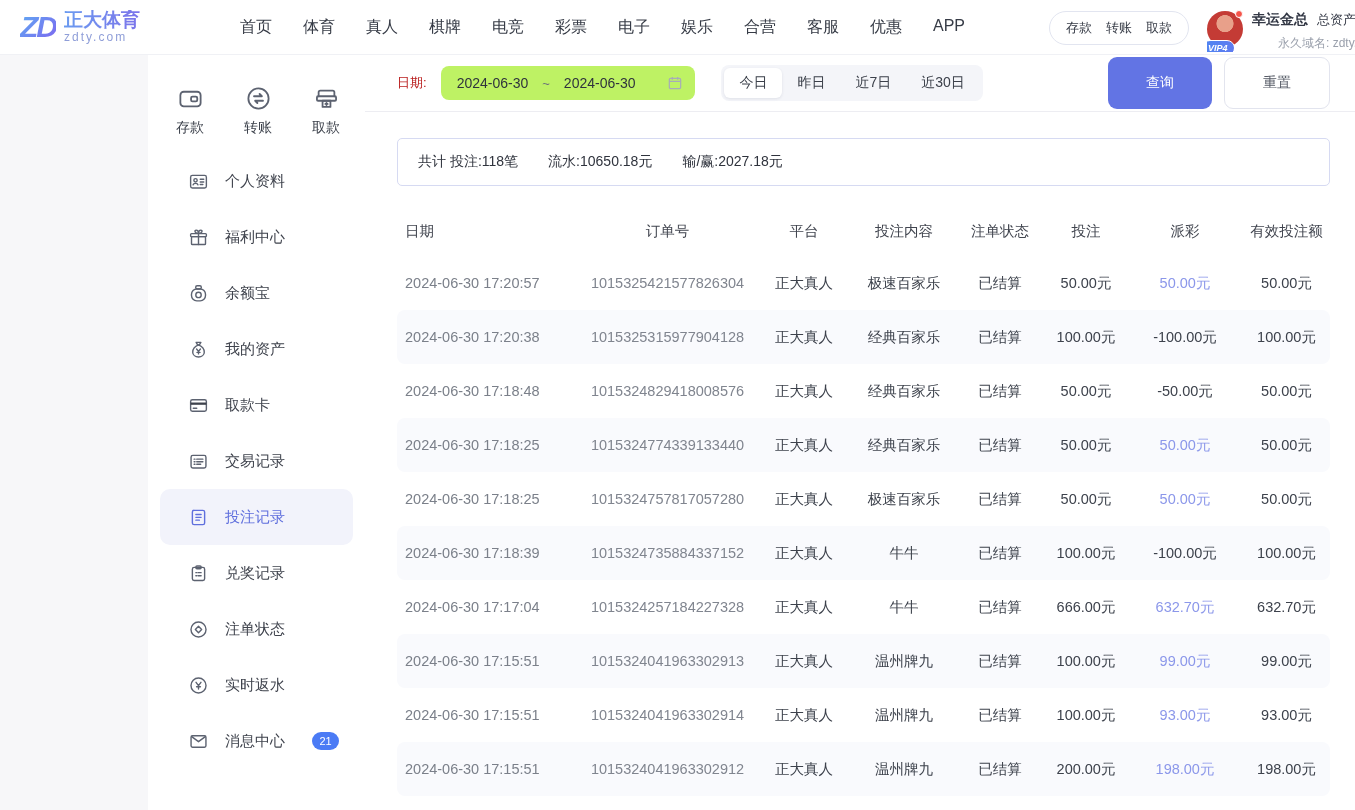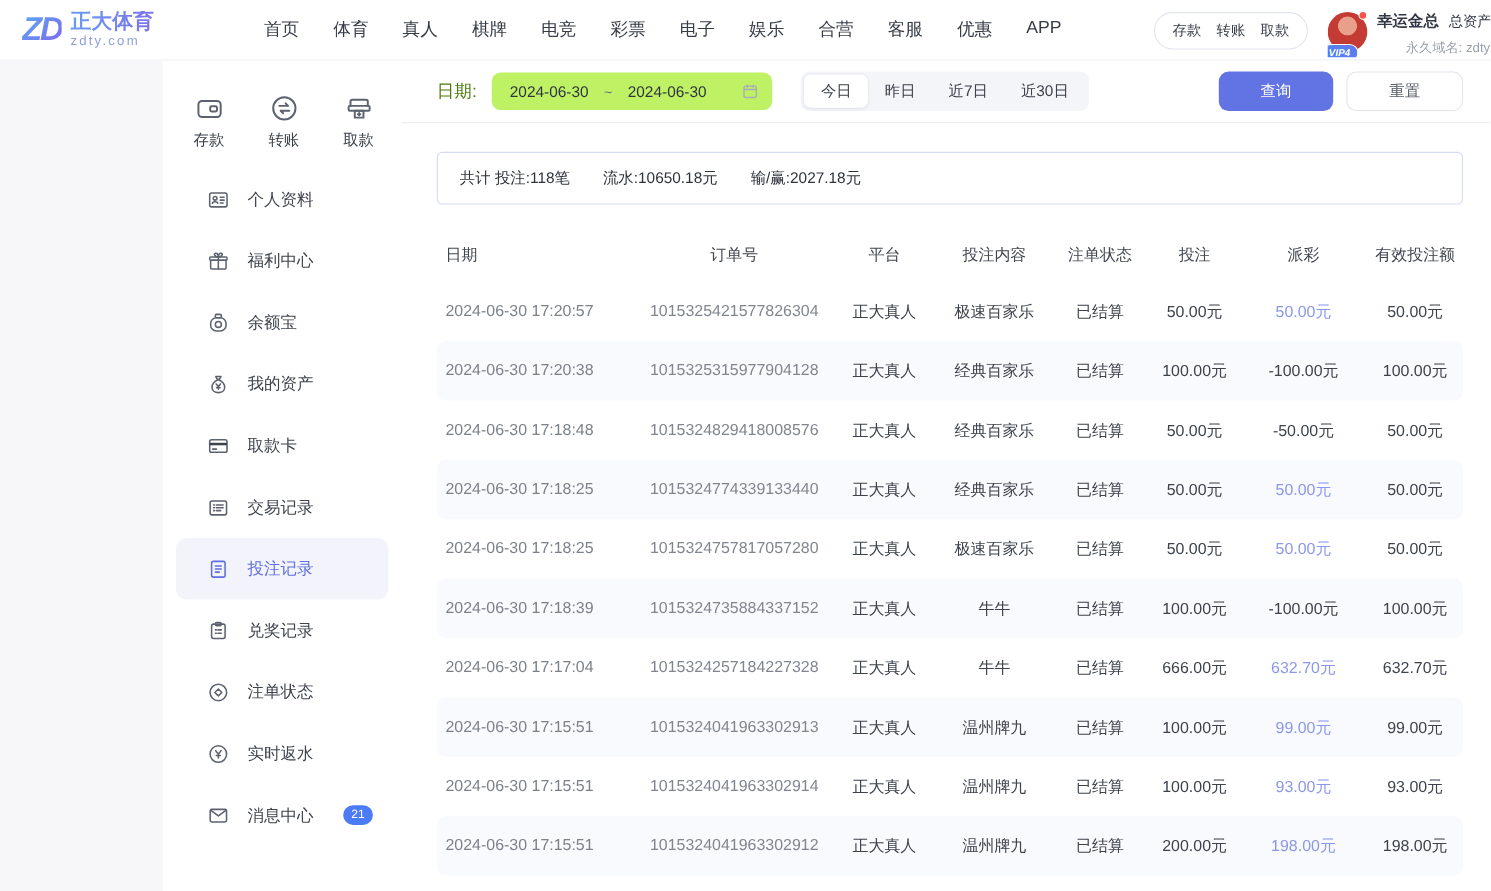--- a/index.html
+++ b/index.html
@@ -54,31 +54,31 @@
   .menu-label { font-size:15px; color:#3f434d; margin-left:16px; white-space:nowrap; }
   .menu-item.active { background:#f2f3fb; }
   .menu-item.active svg { stroke:#5f6fdd; }
   .menu-item.active .menu-label { color:#5f6fdd; }
   .menu-badge { margin-left:auto; min-width:27px; height:18px; border-radius:9px; background:#4b7bf5;
     color:#fff; font-size:11px; display:flex; align-items:center; justify-content:center; padding:0 6px; }
 
   
   .content { flex:1; padding:0 25px 0 32px; min-width:0; }
   .filter-row { height:56px; display:flex; align-items:center; }
-  .filter-label { font-size:16px; color:#4d7c0f; margin-right:14px; }
+  .filter-label { font-size:13px; color:#b91c1c; margin-right:14px; }
   .date-input { background:#bef264; border-radius:8px; height:34px; display:flex; align-items:center;
     padding:0 12px 0 16px; gap:10px; cursor:pointer; }
   .date-input .dval { font-size:14px; color:#2f333d; }
   .date-input .dsep { font-size:13px; color:#6a6f7a; margin:0 4px; }
   .cal-icon { width:16px; height:16px; stroke:#a7acb8; margin-left:22px; }
   .ranges { background:#f4f5f9; border-radius:8px; display:flex; padding:3px; margin-left:26px; }
   .range-chip { font-size:14px; color:#3c414b; padding:6px 15px; border-radius:6px; cursor:pointer; white-space:nowrap; }
   .range-chip.active { background:#fff; box-shadow:0 1px 3px rgba(40,45,80,.10); }
   .filter-buttons { margin-left:auto; display:flex; gap:12px; }
-  .btn { height:36px; border-radius:9px; font-size:14px; padding:0 38px; cursor:pointer; border:none;
+  .btn { height:52px; border-radius:9px; font-size:14px; padding:0 38px; cursor:pointer; border:none;
     font-family:inherit; }
   .btn-primary { background:#6274e4; color:#fff; }
   .btn-ghost { background:#fff; color:#565b66; border:1px solid #e2e4ee; }
   .divider { height:1px; background:#ededf2; margin:0 -25px 0 -32px; }
 
   .summary-box { margin-top:26px; height:48px; border:1px solid #d6daf2; border-radius:5px;
     display:flex; align-items:center; padding-left:20px; }
   .summary-box span { font-size:14px; color:#2f333d; margin-right:30px; white-space:nowrap; }
 
   .table { margin-top:20px; }

